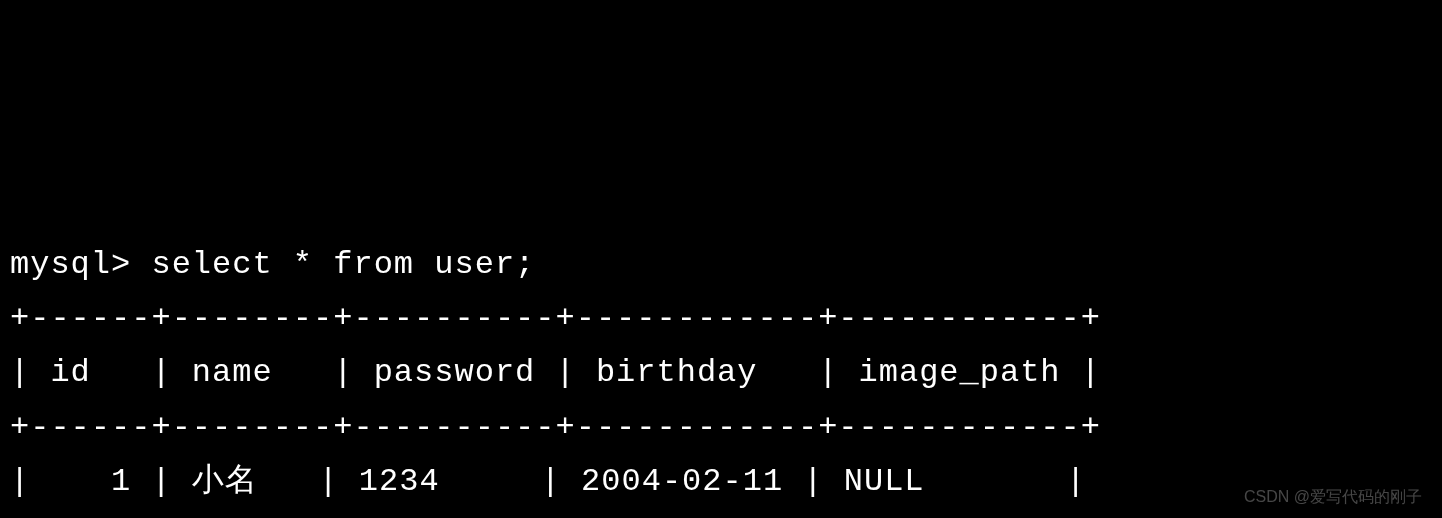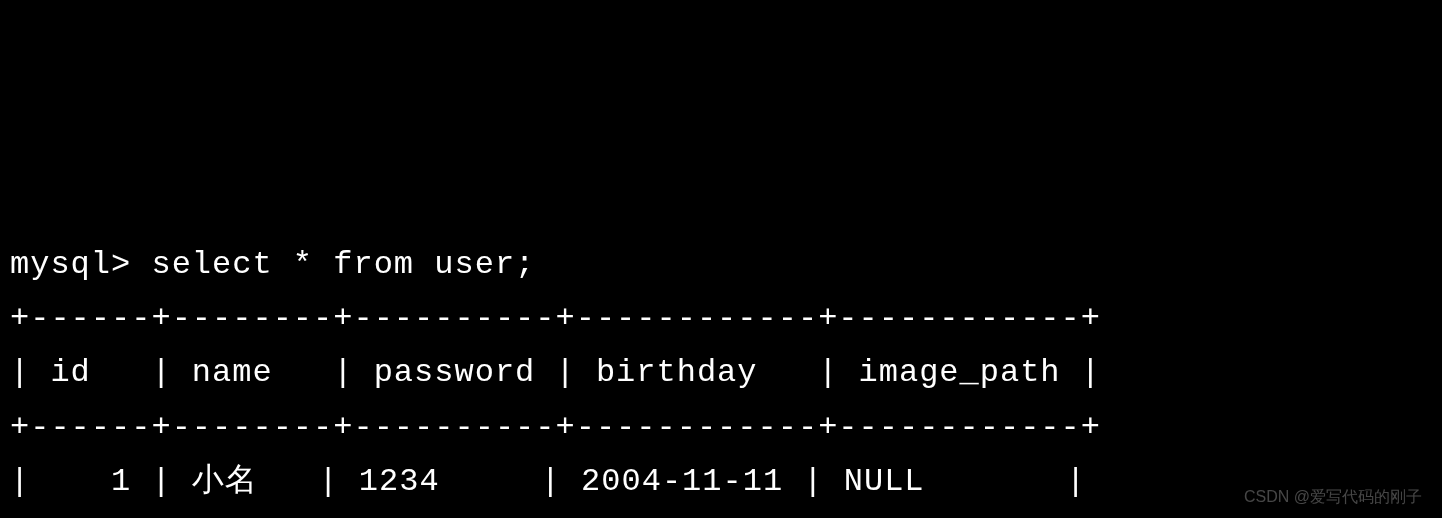--- a/index.html
+++ b/index.html
@@ -35,21 +35,21 @@
   </style>
 </head>
 <body>
 
 
 
 <div class="terminal-output"><span>mysql&gt; </span><span>select * from user;</span>
 <span>+------+--------+----------+------------+------------+</span>
 <span>| id   | name   | password | birthday   | image_path |</span>
 <span>+------+--------+----------+------------+------------+</span>
-<span>|    1 | 小名   | 1234     | 2004-11-11 | NULL       |</span>
+<span>|    1 | 小名   | 1234     | 2004-02-11 | NULL       |</span>
 <span>|    2 | 小六   | 1234333  | 2004-05-13 | NULL       |</span>
 
 </div>
 
 <div class="watermark">CSDN @爱写代码的刚子</div>
 
 
 
 
 </body></html>

